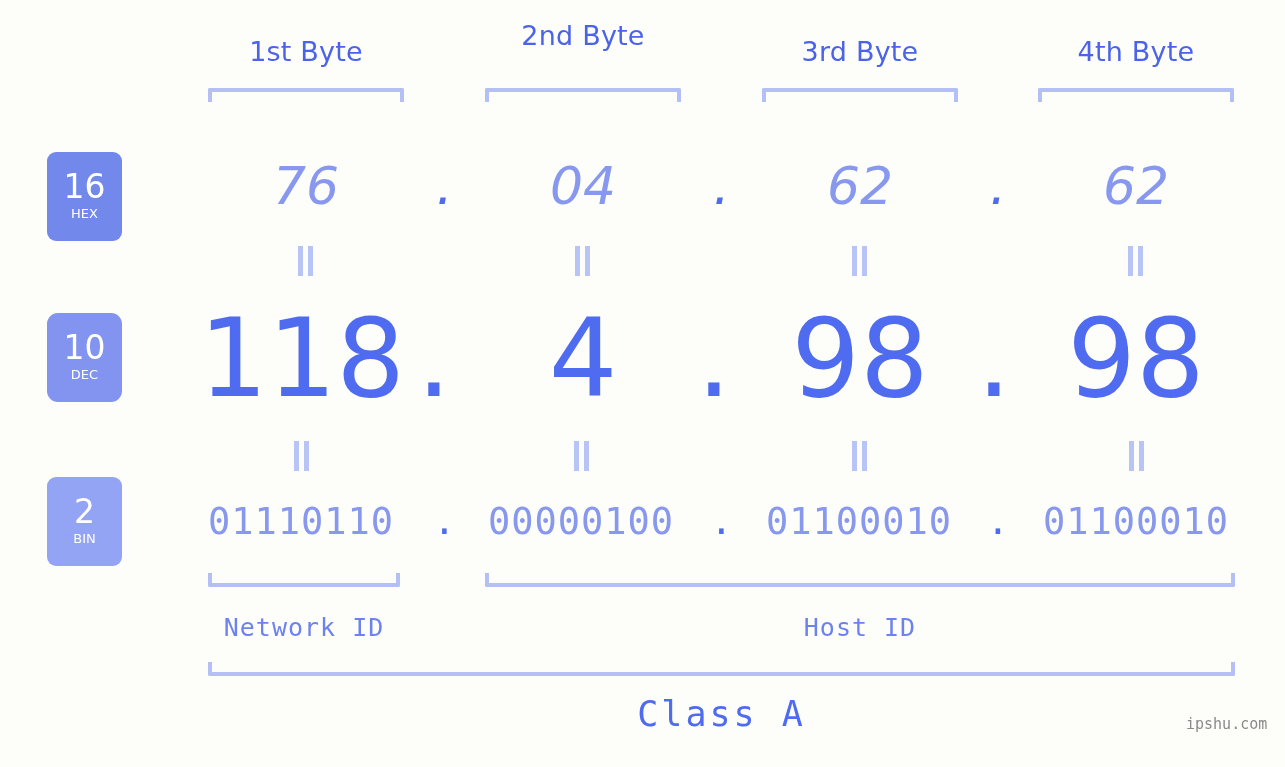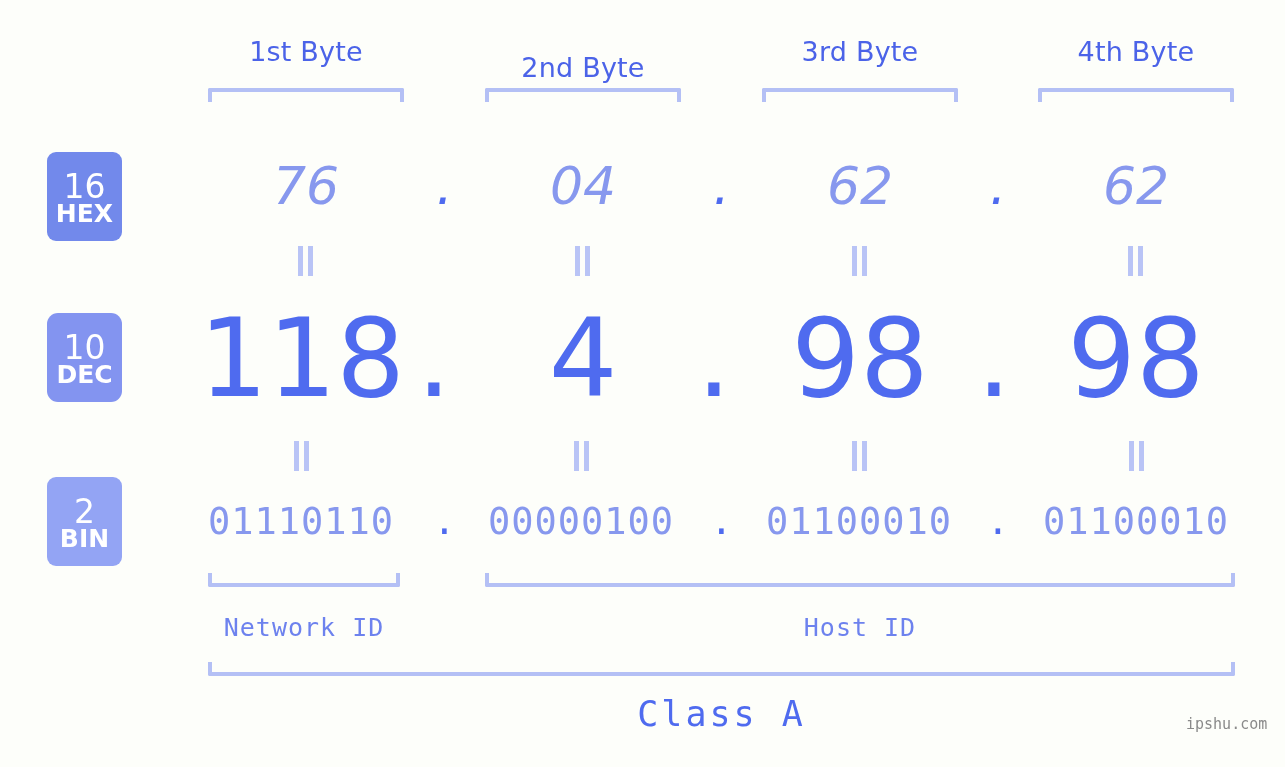--- a/index.html
+++ b/index.html
@@ -62,23 +62,23 @@
     box-sizing: border-box;
   }
   .badge .num {
     font-family: "DejaVu Sans", sans-serif;
     font-size: 33px;
     line-height: 33px;
     font-weight: 400;
   }
   .badge .nm {
     font-family: "DejaVu Sans", sans-serif;
-    font-size: 25px;
+    font-size: 13px;
     line-height: 21px;
-    font-weight: 700;
+    font-weight: 400;
   }
 
   
   .row {
     position: absolute;
     left: 0;
     width: 1285px;
     display: block;
   }
   .cell {
@@ -176,21 +176,21 @@
     color: #8a8a8a;
     white-space: nowrap;
   }
 </style>
 </head>
 <body>
 
 <div id="stage">
 
   <div class="byte-label" style="left:208px; top:36px; width:196px;">1st Byte</div>
-  <div class="byte-label" style="left:485px; top:52px; width:196px;">2nd Byte</div>
+  <div class="byte-label" style="left:485px; top:20px; width:196px;">2nd Byte</div>
   <div class="byte-label" style="left:762px; top:36px; width:196px;">3rd Byte</div>
   <div class="byte-label" style="left:1038px; top:36px; width:196px;">4th Byte</div>
 
   <div class="bracket-top" style="left:208px; top:88px; width:196px;"></div>
   <div class="bracket-top" style="left:485px; top:88px; width:196px;"></div>
   <div class="bracket-top" style="left:762px; top:88px; width:196px;"></div>
   <div class="bracket-top" style="left:1038px; top:88px; width:196px;"></div>
 
   <div class="badge" style="left:47px; top:152px; height:89px; background:#7289eb;">
     <span class="num">16</span>

